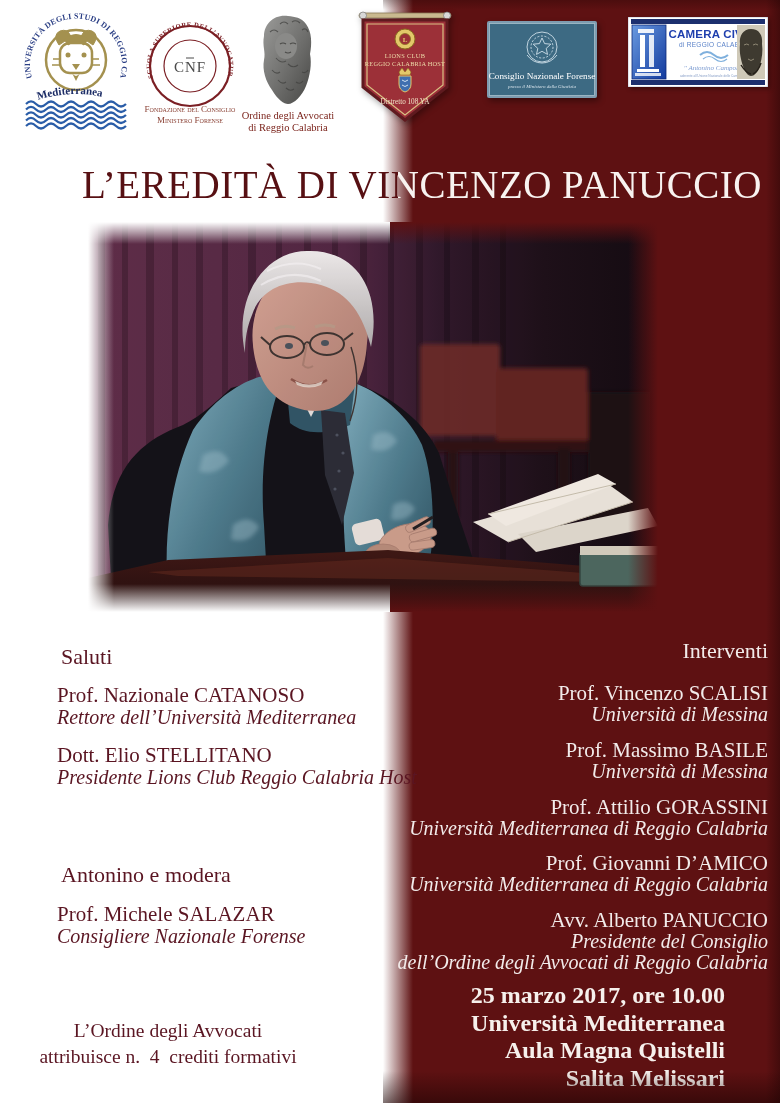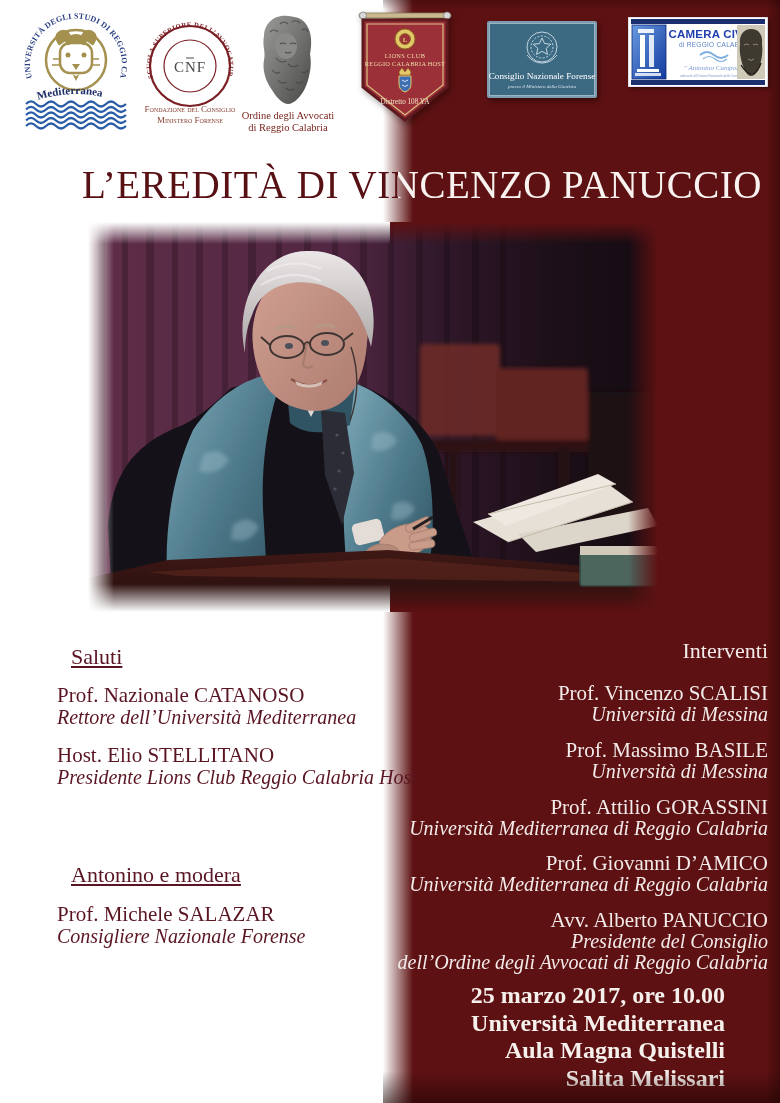--- a/index.html
+++ b/index.html
@@ -31,21 +31,21 @@
   .photo-wrap svg{position:absolute;left:0;top:0;}
   .fade{position:absolute;pointer-events:none;}
   .f-left{left:0;top:0;bottom:0;width:26px;background:linear-gradient(90deg,#fff,rgba(255,255,255,0));}
   .f-right{right:0;top:0;bottom:0;width:30px;background:linear-gradient(270deg,#5e1112,rgba(94,17,18,0));}
   .f-top-l{left:0;top:0;width:302px;height:22px;background:linear-gradient(180deg,#fff,rgba(255,255,255,0));}
   .f-top-r{left:302px;right:0;top:0;height:22px;background:linear-gradient(180deg,#5e1112,rgba(94,17,18,0));}
   .f-bot-l{left:0;bottom:0;width:302px;height:28px;background:linear-gradient(0deg,#fff,rgba(255,255,255,0));}
   .f-bot-r{left:302px;right:0;bottom:0;height:28px;background:linear-gradient(0deg,#5e1112,rgba(94,17,18,0));}
   
   .left-col{position:absolute;left:57px;top:0;width:330px;color:#5a1522;}
-  .lhead{position:absolute;left:14px;font-size:22px;white-space:nowrap;text-decoration:underline;}
+  .lhead{position:absolute;left:4px;font-size:22px;white-space:nowrap;}
   .lname{position:absolute;left:0;font-size:21px;white-space:nowrap;}
   .lrole{position:absolute;left:0;font-size:20px;font-style:italic;white-space:nowrap;}
   .credits{position:absolute;left:36px;top:1018px;width:264px;text-align:center;
            font-size:19.5px;line-height:26px;color:#5a1522;white-space:pre;}
   
   .interventi{position:absolute;right:12px;top:638px;width:420px;height:340px;color:#f2ebea;}
   .rhead{position:absolute;right:0;font-size:22px;white-space:nowrap;}
   .rname{position:absolute;right:0;font-size:21px;white-space:nowrap;}
   .rrole{position:absolute;right:0;font-size:20px;font-style:italic;white-space:nowrap;}
   .event{position:absolute;right:55px;top:982px;text-align:right;font-size:24px;font-weight:bold;
@@ -330,27 +330,29 @@
     <div class="fade f-top-r"></div>
     <div class="fade f-bot-l"></div>
     <div class="fade f-bot-r"></div>
     <div class="fade f-right"></div>
   </div>
 
   <div class="left-col">
     <div class="lhead" style="top:644px">Saluti</div>
     <div class="lname" style="top:683px">Prof. Nazionale CATANOSO</div>
     <div class="lrole" style="top:706px">Rettore dell’Università Mediterranea</div>
-    <div class="lname" style="top:743px">Host. Elio STELLITANO</div>
+    <div class="lname" style="top:743px">Dott. Elio STELLITANO</div>
     <div class="lrole" style="top:766px">Presidente Lions Club Reggio Calabria Host</div>
     <div class="lhead" style="top:862px">Antonino e modera</div>
     <div class="lname" style="top:902px">Prof. Michele SALAZAR</div>
     <div class="lrole" style="top:925px">Consigliere Nazionale Forense</div>
   </div>
 
+  <div class="credits"><span>L’Ordine degli Avvocati</span>
+<span>attribuisce n.  4  crediti formativi</span></div>
 
   <div class="interventi">
     <div class="rhead" style="top:0px">Interventi</div>
     <div class="rname" style="top:43px">Prof. Vincenzo SCALISI</div>
     <div class="rrole" style="top:65px">Università di Messina</div>
     <div class="rname" style="top:100px">Prof. Massimo BASILE</div>
     <div class="rrole" style="top:122px">Università di Messina</div>
     <div class="rname" style="top:157px">Prof. Attilio GORASSINI</div>
     <div class="rrole" style="top:179px">Università Mediterranea di Reggio Calabria</div>
     <div class="rname" style="top:213px">Prof. Giovanni D’AMICO</div>

